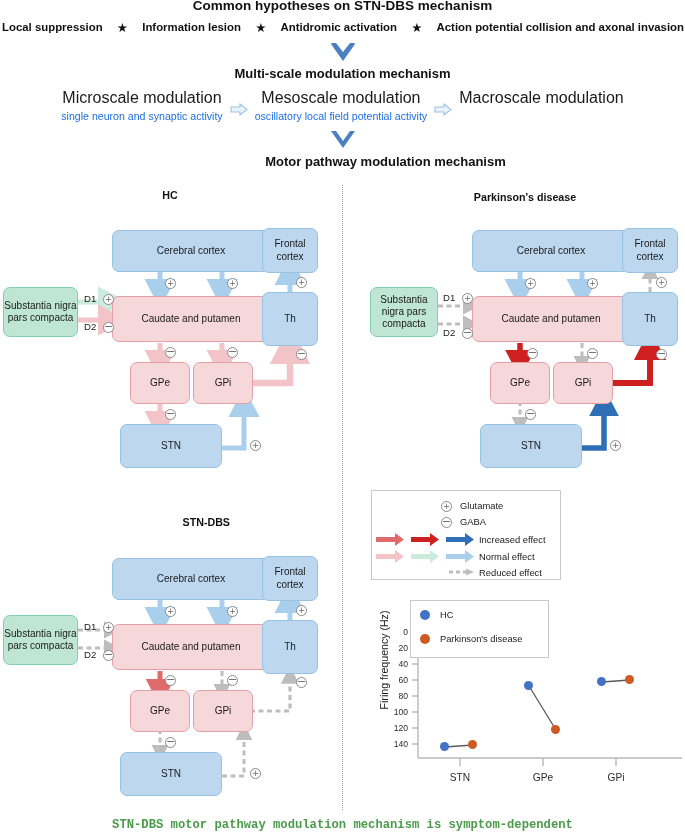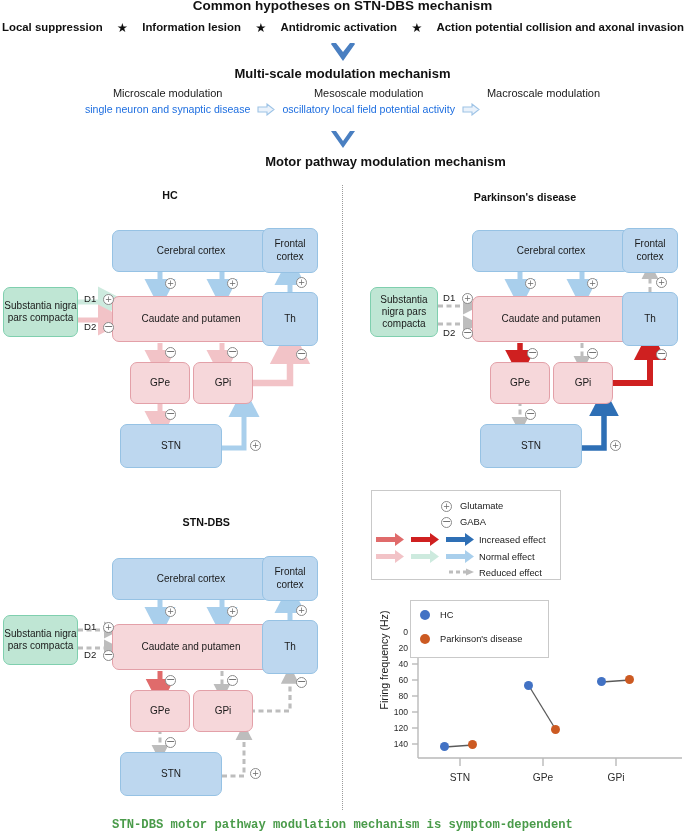--- a/index.html
+++ b/index.html
@@ -28,21 +28,21 @@
 
   #multiscale-title{
     top:66px;left:0;width:685px;text-align:center;
     font-size:13px;font-weight:bold;color:#111;
   }
   #scales{
     top:86px;left:0;width:685px;
     display:flex;align-items:flex-start;justify-content:center;
   }
   #scales .scale{text-align:center;line-height:1.45;}
-  #scales .scale .t1{font-size:11px;color:#1a1a1a;display:block;}
+  #scales .scale .t1{font-size:16px;color:#1a1a1a;display:block;}
   #scales .scale .t2{font-size:10.6px;color:#1f6fe0;display:block;}
   #scales .sarrow{padding:0 7px;margin-top:16px;flex:0 0 auto;}
 
   #motor-title{
     top:154px;left:0;width:685px;text-align:center;
     font-size:13px;font-weight:bold;color:#111;padding-left:43px;
   }
 
   
   #v-divider{
@@ -129,21 +129,21 @@
       <path d="M1 2 L13 17 L25 2 L20 2 L13 11 L6 2 Z" fill="#4a7fc1"></path>
       <path d="M13 13 L20 3 L25 3 L13 20 L1 3 L6 3 Z" fill="#4a7fc1"></path>
     </svg>
 </div>
 
 <div class="abs" id="multiscale-title">Multi-scale modulation mechanism</div>
 
 <div class="abs" id="scales">
   <div class="scale">
     <span class="t1">Microscale modulation</span>
-    <span class="t2">single neuron and synaptic disease</span>
+    <span class="t2">single neuron and synaptic activity</span>
   </div>
   <div class="sarrow">
     <svg width="18" height="13" viewBox="0 0 18 13">
         <path d="M1 4 L10 4 L10 1 L17 6.5 L10 12 L10 9 L1 9 Z" fill="#eaf2fb" stroke="#9dc3e6" stroke-width="1.1"></path>
       </svg>
   </div>
   <div class="scale">
     <span class="t1">Mesoscale modulation</span>
     <span class="t2">oscillatory local field potential activity</span>
   </div>

